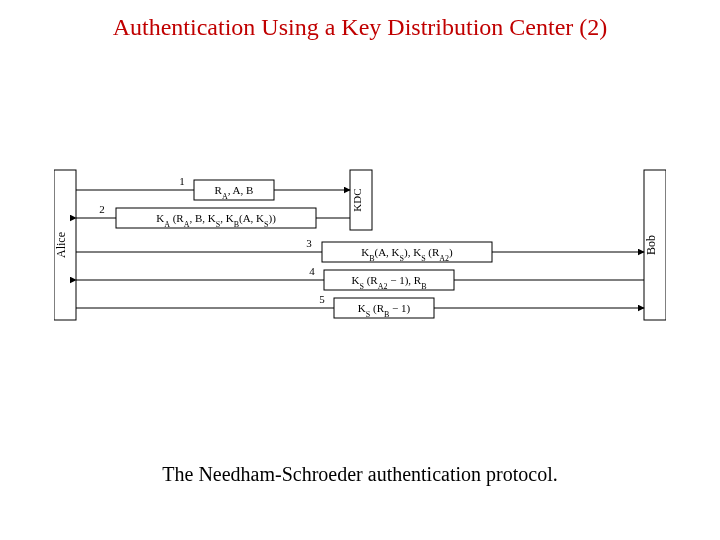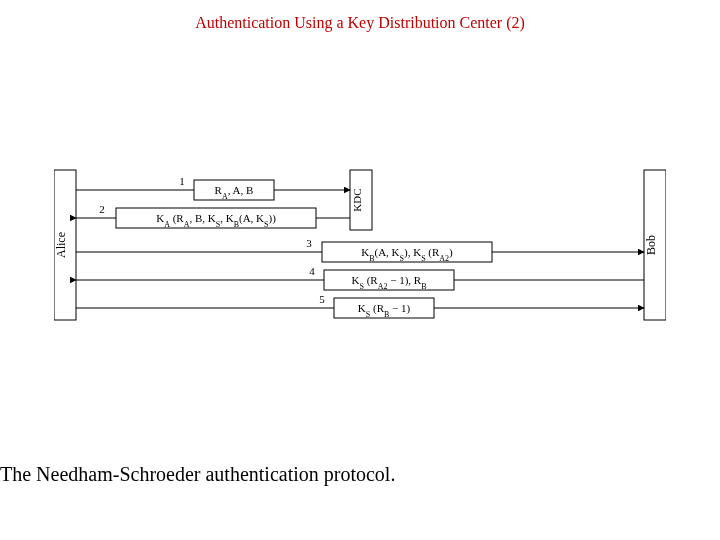--- a/index.html
+++ b/index.html
@@ -1,18 +1,18 @@
 <!DOCTYPE html>
 <html><head>
 <meta charset="utf-8">
 <style>
   html,body{margin:0;padding:0;width:720px;height:540px;background:#fff;font-family:"Times New Roman",Times,serif;color:#000}
   .slide{position:relative;width:720px;height:540px}
-  .title{position:absolute;top:14px;left:0;width:720px;text-align:center;font-size:16px;color:#c00000}
-  .caption{position:absolute;bottom:54px;left:0;width:720px;text-align:left;font-size:20px;color:#000}
+  .title{position:absolute;top:14px;left:0;width:720px;text-align:center;font-size:24px;color:#c00000}
+  .caption{position:absolute;bottom:54px;left:0;width:720px;text-align:center;font-size:20px;color:#000}
   .diagram{position:absolute;top:160px;left:54px;width:612px;height:190px}
   svg{display:block}
 </style>
 </head>
 <body>
 
 <div class="slide">
 
   <div class="title">Authentication Using a Key Distribution Center (2)</div>
 

